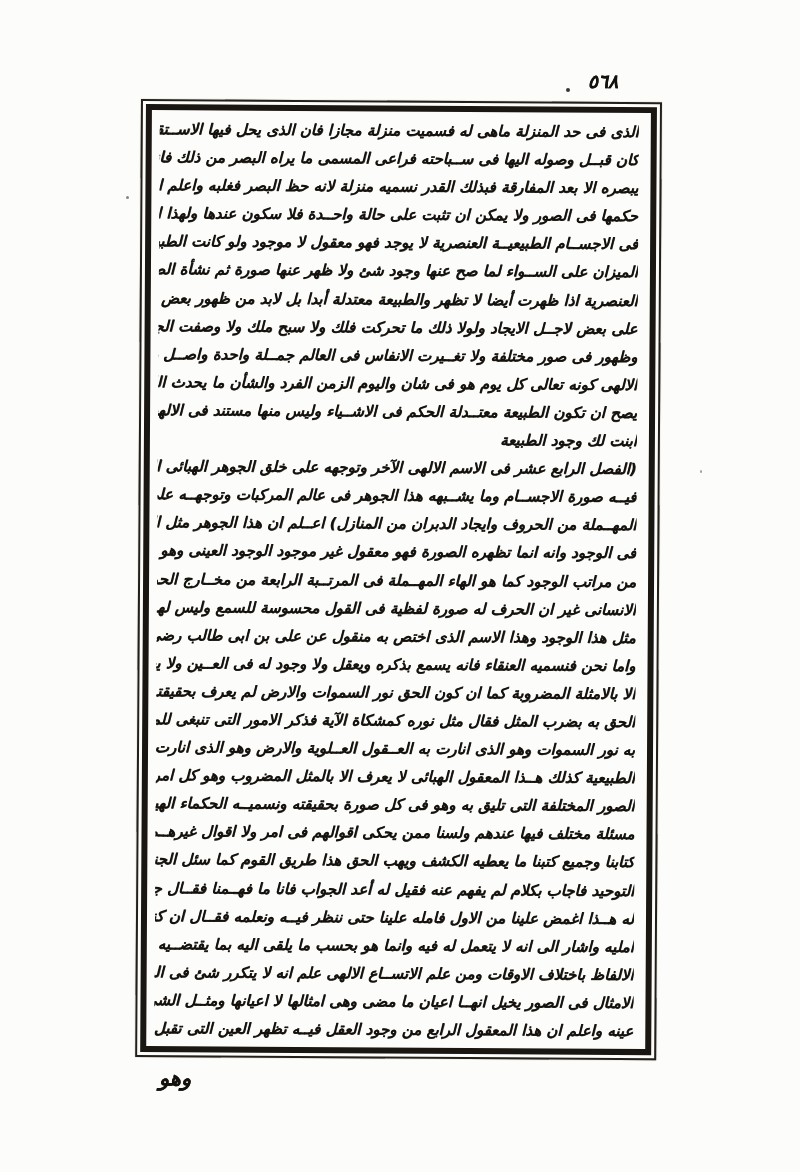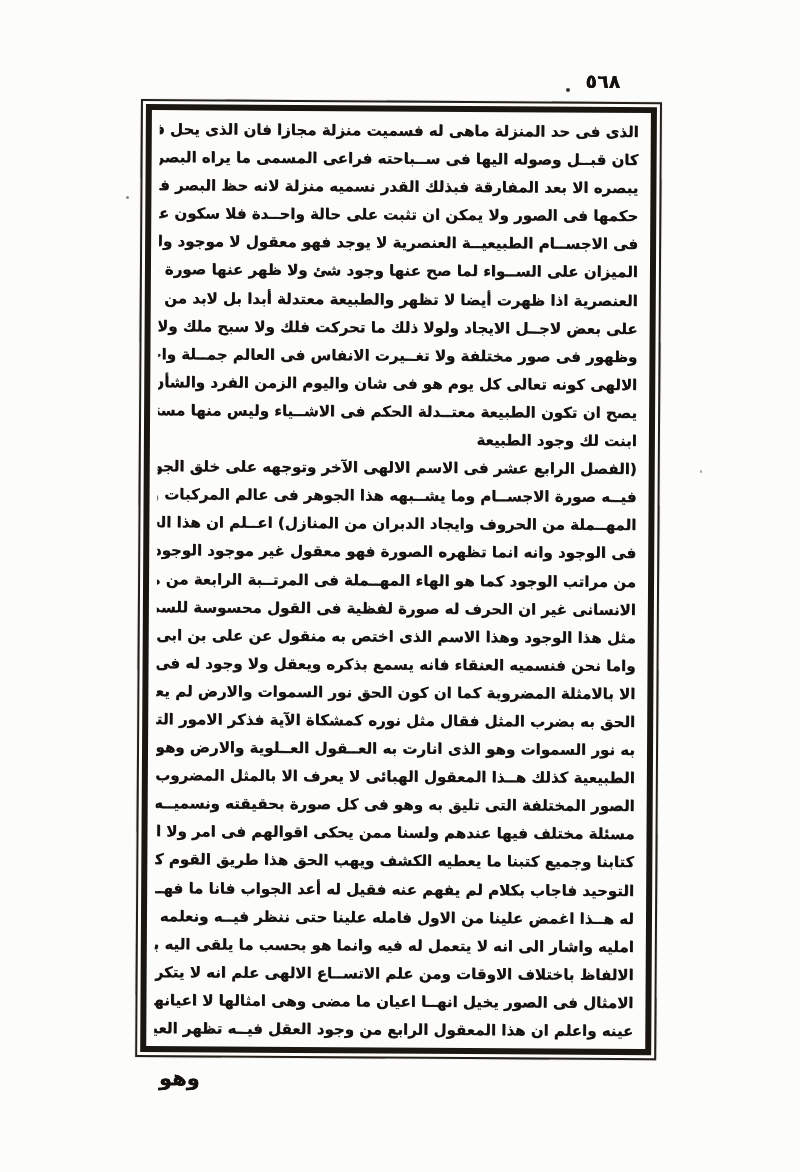--- a/index.html
+++ b/index.html
@@ -8,20 +8,21 @@
     width: 800px;
     height: 1172px;
     overflow: hidden;
     background: var(--paper, #fcfcfa);
     font-family: "DejaVu Sans", sans-serif;
   }
   .scan-page {
     position: relative;
     width: 800px;
     height: 1172px;
+    font-style: italic;
   }
   
   .page-number {
     position: absolute;
     top: 70px;
     left: 568px;
     width: 70px;
     direction: rtl;
     font-size: 19px;
     font-weight: bold;

